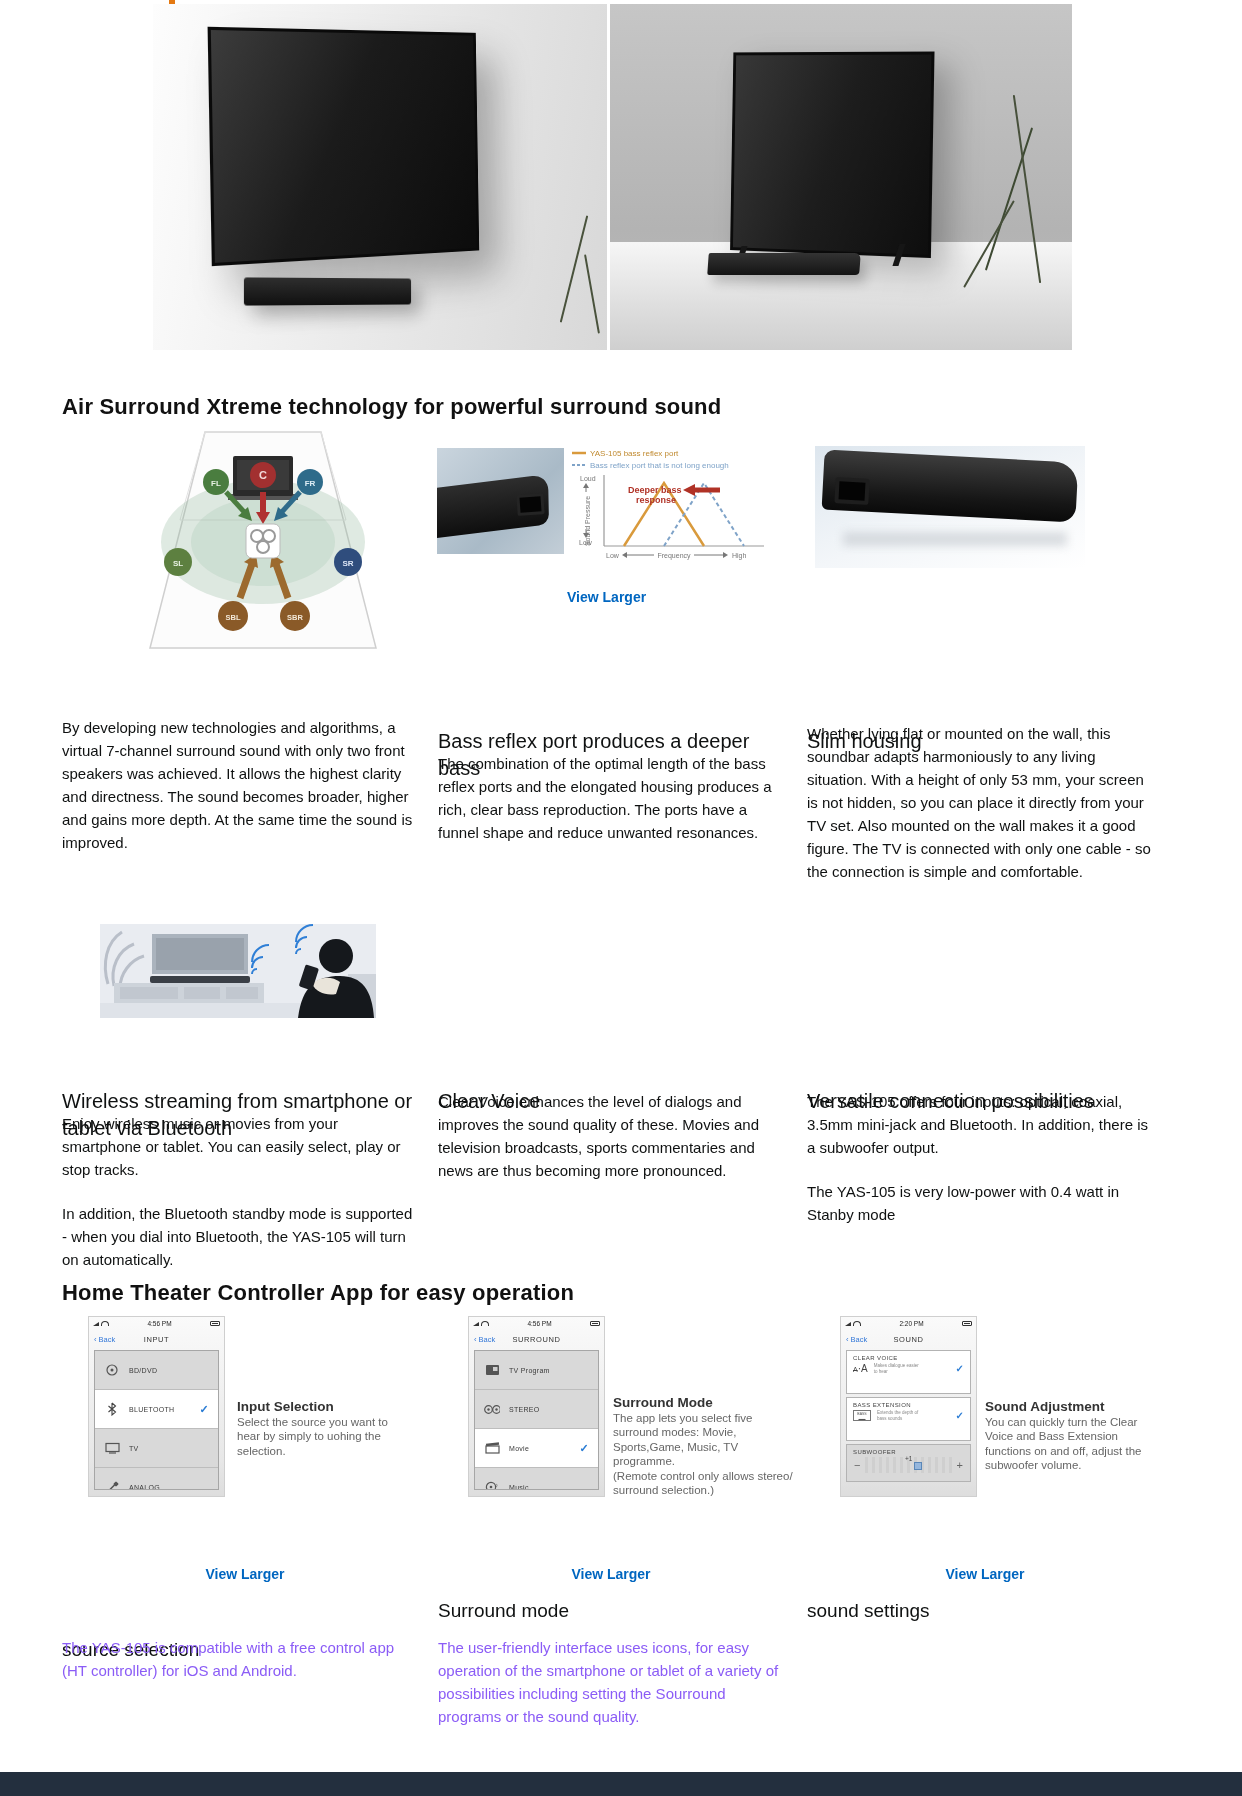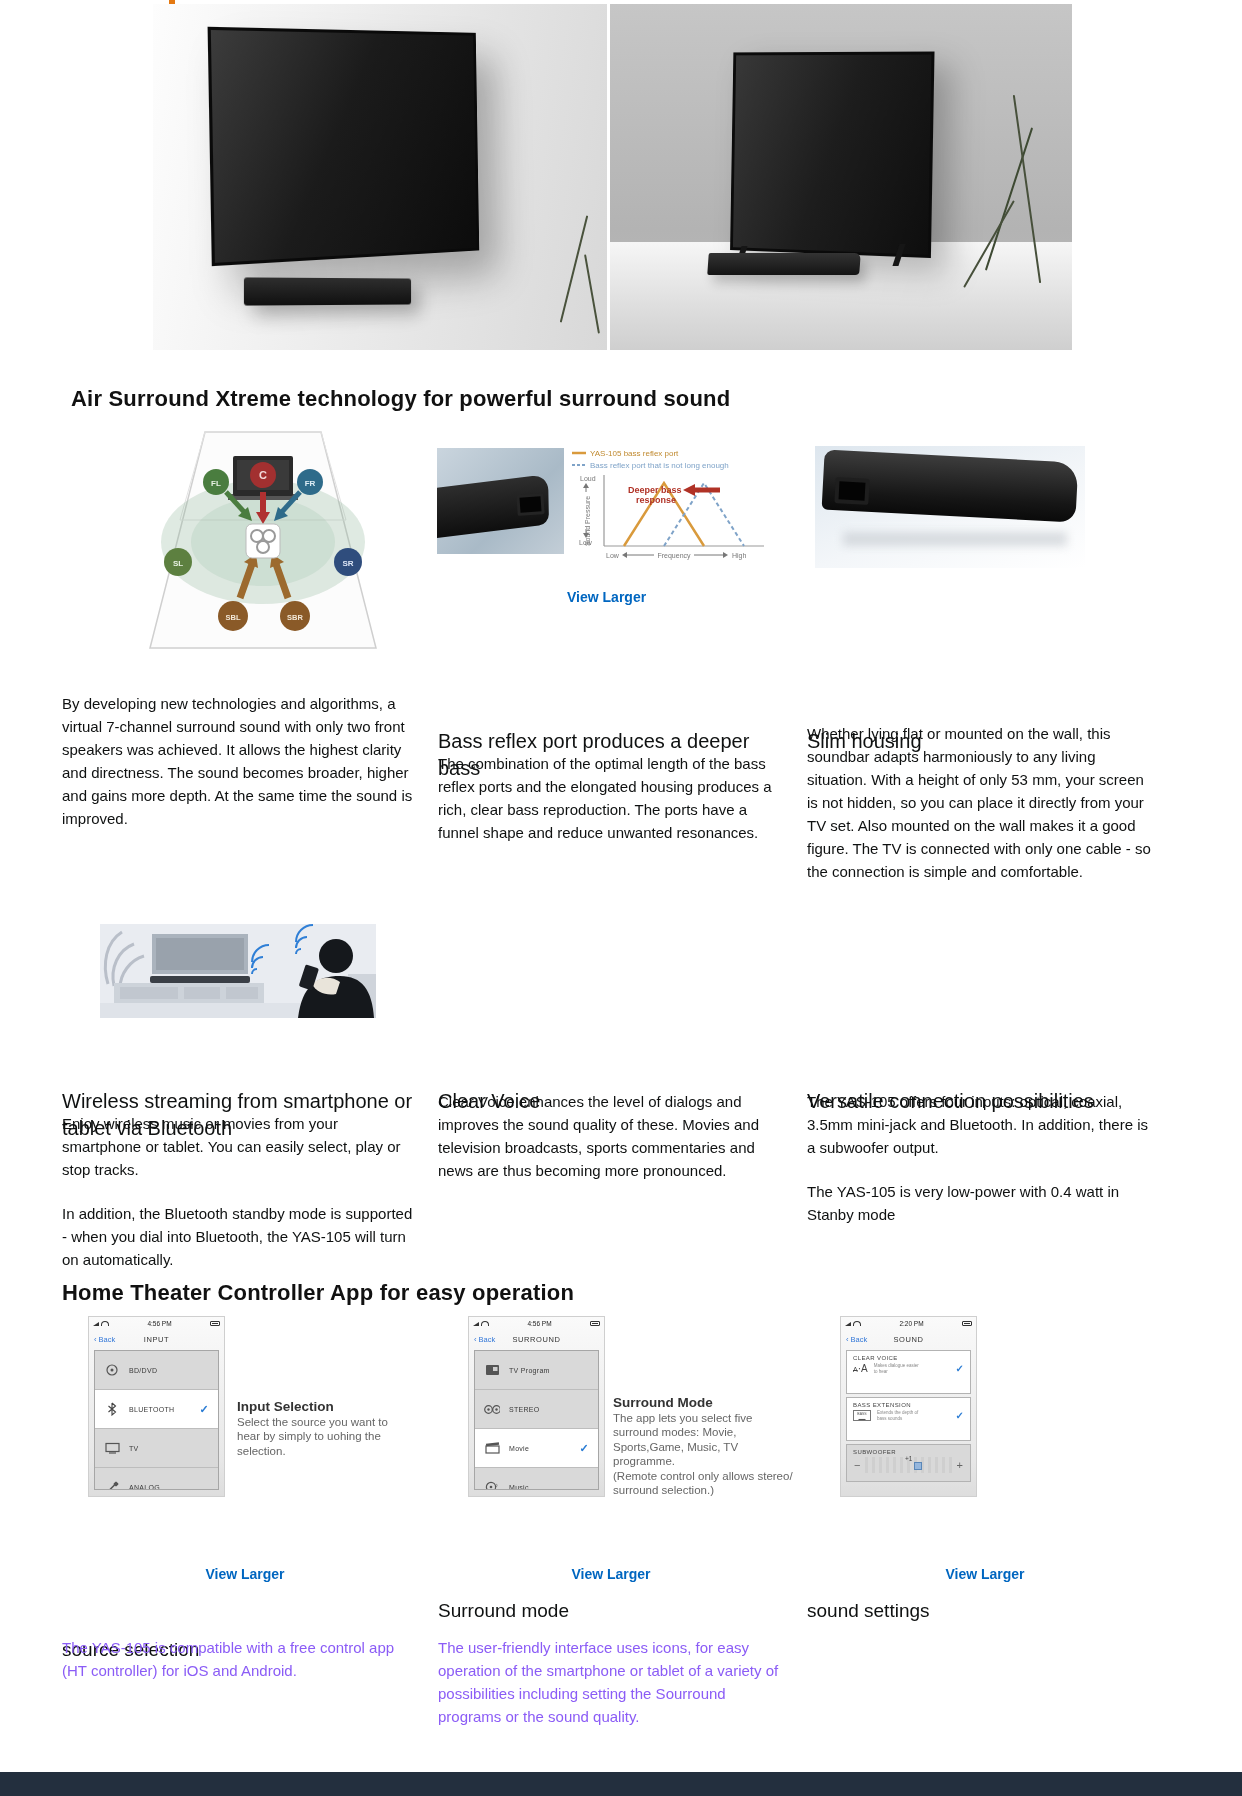--- a/index.html
+++ b/index.html
@@ -123,21 +123,21 @@
     <div class="shelf"></div>
     <div class="tv2"></div>
     <div class="leg" style="left:128px; top:242px;"></div>
     <div class="leg" style="left:286px; top:240px;"></div>
     <div class="sb2"></div>
     <div class="stem" style="left:398px; top:120px; height:150px; transform:rotate(18deg); background:#3e4a33;"></div>
     <div class="stem" style="left:416px; top:90px; height:190px; transform:rotate(-8deg); background:#47503b;"></div>
     <div class="stem" style="left:378px; top:190px; height:100px; transform:rotate(30deg); background:#47503b;"></div>
   </div>
 
-  <h2 class="abs h-main" style="left:62px; top:386px; width:960px;margin-left:9px;">Air Surround Xtreme technology for powerful surround sound</h2>
+  <h2 class="abs h-main" style="left:62px; top:394px; width:960px;">Air Surround Xtreme technology for powerful surround sound</h2>
 
   <svg class="abs" style="left:148px; top:430px;" width="230" height="220" viewBox="0 0 230 220">
     <polygon points="57,2 173,2 228,218 2,218" fill="#fcfcfc" stroke="#cfcfcf" stroke-width="1.5"></polygon>
     <polygon points="57,2 173,2 198,90 32,90" fill="none" stroke="#e2e2e2" stroke-width="1"></polygon>
     <ellipse cx="115" cy="112" rx="102" ry="62" fill="rgba(140,180,150,0.28)"></ellipse>
     <ellipse cx="115" cy="112" rx="72" ry="44" fill="rgba(160,195,170,0.25)"></ellipse>
     <rect x="80" y="64" width="70" height="6" fill="#555"></rect>
     <rect x="85" y="26" width="60" height="40" rx="2" fill="#2a2a2a"></rect>
     <rect x="89" y="30" width="52" height="30" fill="#3a3a3a"></rect>
     <circle cx="115" cy="45" r="13" fill="#a23030"></circle>
@@ -205,21 +205,21 @@
   </svg>
 
   <a class="abs vl" style="left:567px; top:589px; width:80px; text-align:left;">View Larger</a>
 
   <div class="abs hero slim-photo">
     <div class="sp-bar"></div>
     <div class="sp-port"></div>
     <div class="sp-refl"></div>
   </div>
 
-  <p class="abs body" style="left:62px; top:692px; width:352px;">By developing new technologies and algorithms, a virtual 7-channel surround sound with only two front speakers was achieved. It allows the highest clarity and directness. The sound becomes broader, higher and gains more depth. At the same time the sound is improved.</p>
+  <p class="abs body" style="left:62px; top:716px; width:352px;">By developing new technologies and algorithms, a virtual 7-channel surround sound with only two front speakers was achieved. It allows the highest clarity and directness. The sound becomes broader, higher and gains more depth. At the same time the sound is improved.</p>
   <h3 class="abs colh" style="left:438px; top:684px; width:330px;">Bass reflex port produces a deeper bass</h3>
   <p class="abs body" style="left:438px; top:752px; width:338px;">The combination of the optimal length of the bass reflex ports and the elongated housing produces a rich, clear bass reproduction. The ports have a funnel shape and reduce unwanted resonances.</p>
   <h3 class="abs colh" style="left:807px; top:684px; width:345px;">Slim housing</h3>
   <p class="abs body" style="left:807px; top:722px; width:350px;">Whether lying flat or mounted on the wall, this soundbar adapts harmoniously to any living situation. With a height of only 53 mm, your screen is not hidden, so you can place it directly from your TV set. Also mounted on the wall makes it a good figure. The TV is connected with only one cable - so the connection is simple and comfortable.</p>
 
   <svg class="abs" style="left:100px; top:924px;" width="276" height="94" viewBox="0 0 276 94">
     <rect x="0" y="0" width="276" height="94" fill="#e9ecf1"></rect>
     <rect x="0" y="79" width="276" height="15" fill="#dfe3e9"></rect>
     <path d="M8,60 C2,40 6,18 22,8 M14,62 C10,44 18,26 34,20 M20,64 C20,50 30,36 44,32" stroke="#b9bfc9" stroke-width="3" fill="none"></path>
     <rect x="52" y="10" width="96" height="40" fill="#aab3bd"></rect>
@@ -404,20 +404,24 @@
       <div class="sub-row">
         <span class="sub-sign">−</span>
         <span class="eq">
           <span class="hval">+1</span>
           <span class="hdl"></span>
         </span>
         <span class="sub-sign">+</span>
       </div>
     </div>
   </div>
+  <div class="cap" style="left:985px; top:1400px; width:172px;">
+    <div class="ct">Sound Adjustment</div>
+    <p>You can quickly turn the Clear Voice and Bass Extension functions on and off, adjust the subwoofer volume.</p>
+  </div>
 
   <a class="abs vl" style="left:170px; top:1566px; width:150px;">View Larger</a>
   <a class="abs vl" style="left:536px; top:1566px; width:150px;">View Larger</a>
   <a class="abs vl" style="left:910px; top:1566px; width:150px;">View Larger</a>
 
   <h3 class="abs fh" style="left:62px; top:1600px;margin-top:39px;">source selection</h3>
   <p class="abs fb" style="left:62px; top:1636px; width:352px;">The YAS-105 is compatible with a free control app (HT controller) for iOS and Android.</p>
   <h3 class="abs fh" style="left:438px; top:1600px;">Surround mode</h3>
   <p class="abs fb" style="left:438px; top:1636px; width:346px;">The user-friendly interface uses icons, for easy operation of the smartphone or tablet of a variety of possibilities including setting the Sourround programs or the sound quality.</p>
   <h3 class="abs fh" style="left:807px; top:1600px;">sound settings</h3>

